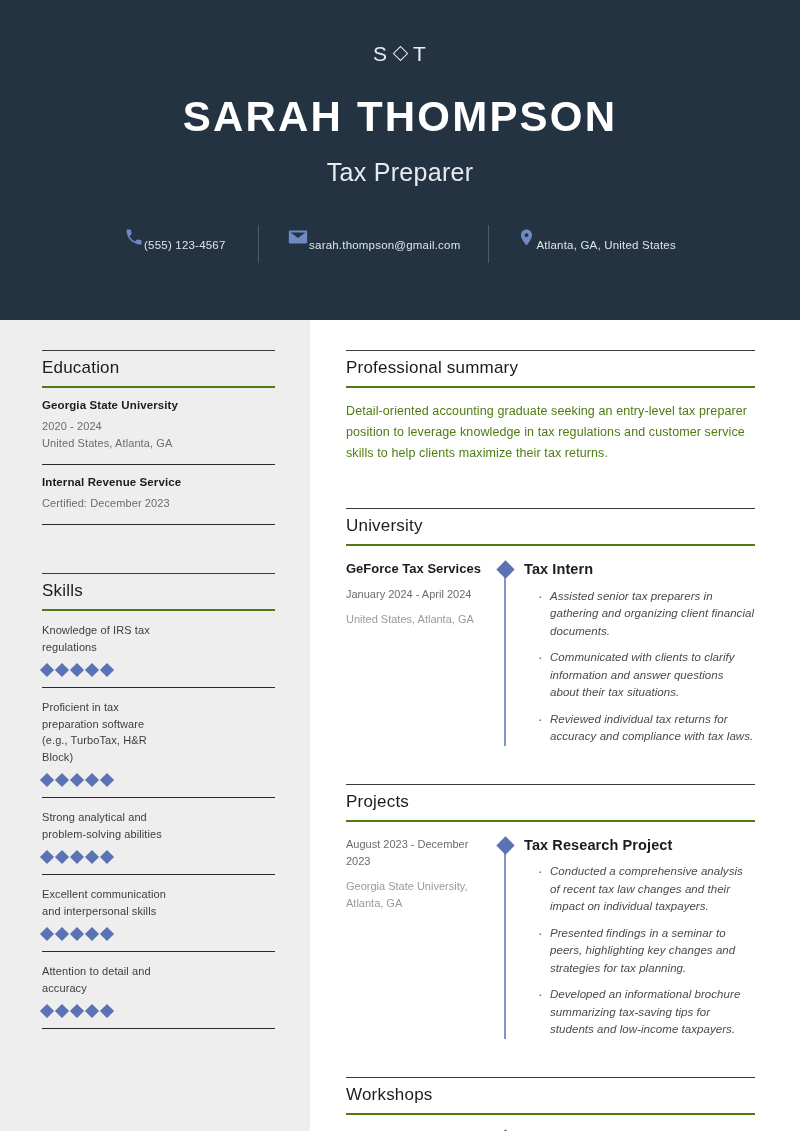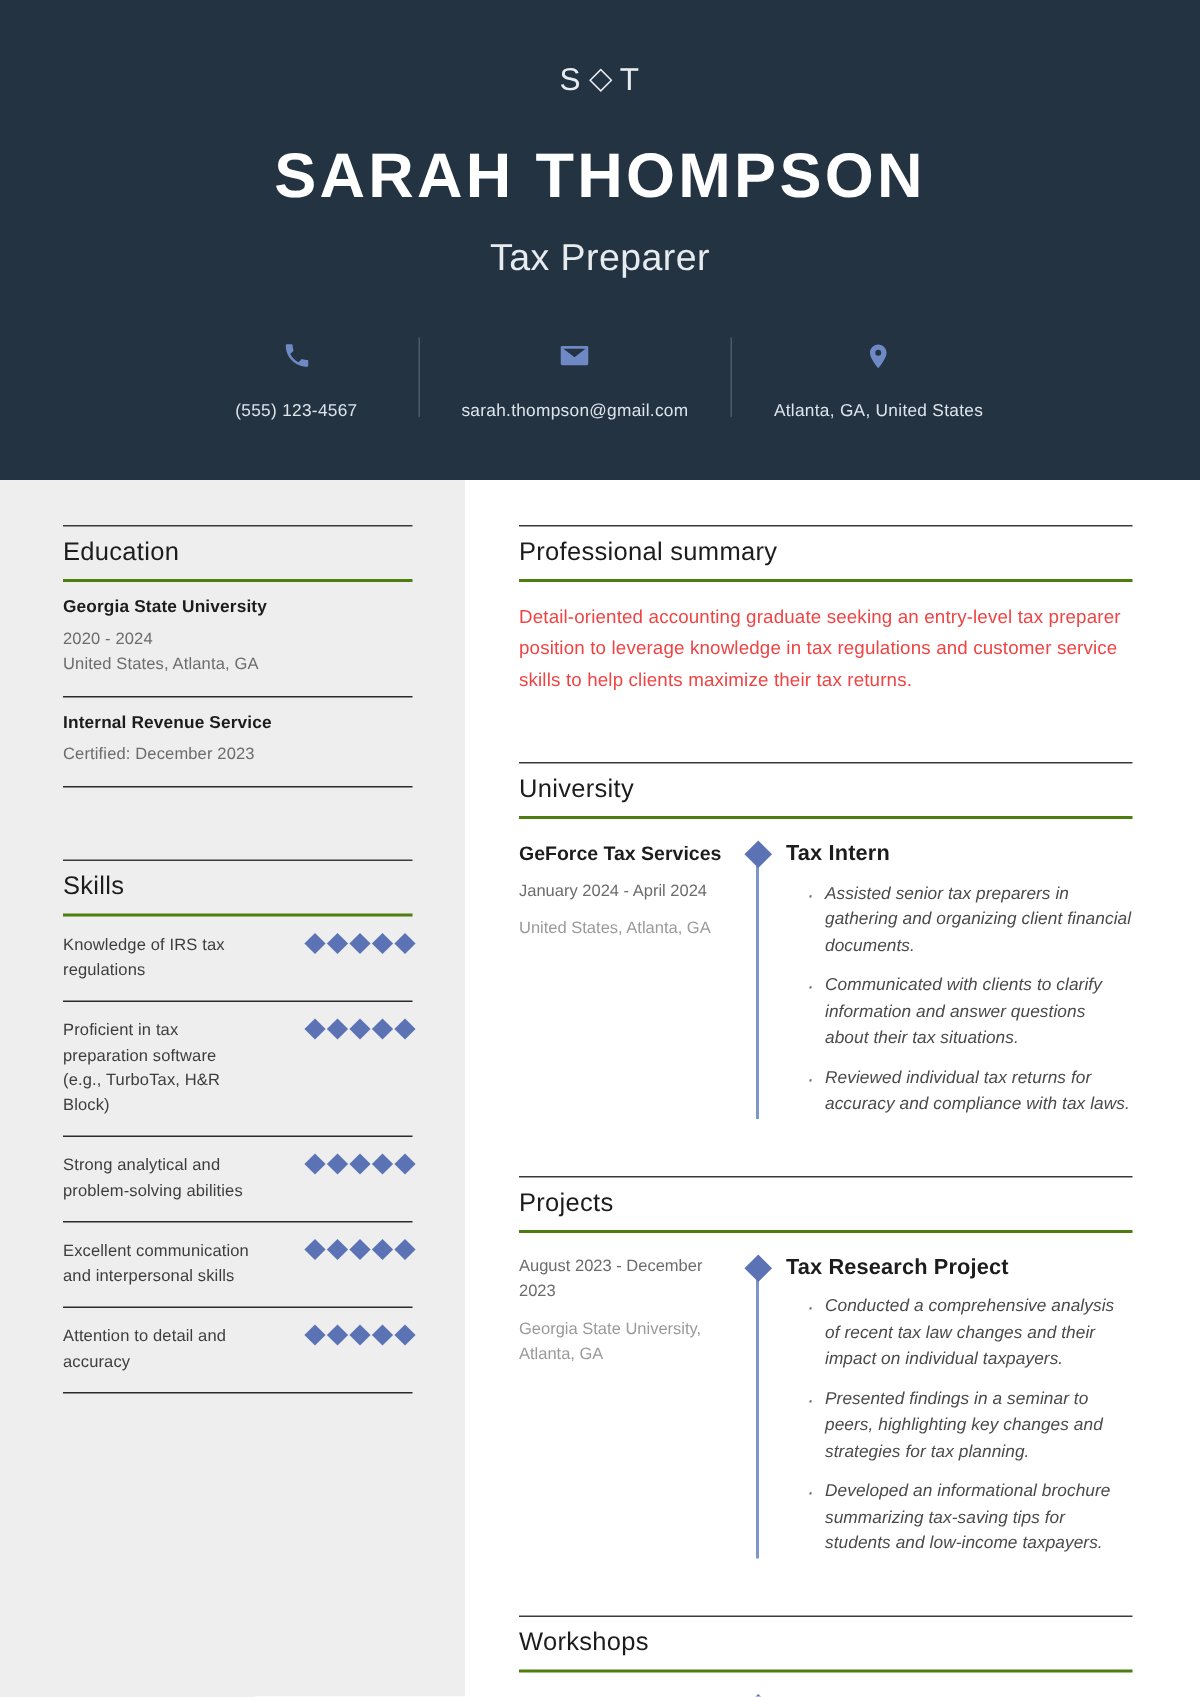--- a/index.html
+++ b/index.html
@@ -77,21 +77,21 @@
 
   .contact-bar {
     margin-top: 36px;
     display: flex;
     align-items: stretch;
     justify-content: center;
   }
 
   .contact-item {
     display: flex;
-    flex-direction: column;
+    flex-direction: row;
     align-items: center;
     padding: 0 22px;
     min-width: 150px;
   }
 
   .contact-icon {
     height: 28px;
     display: flex;
     align-items: center;
     justify-content: center;
@@ -163,24 +163,25 @@
   .edu-line {
     font-size: 11px;
     color: #6c6c6c;
     line-height: 1.55;
     letter-spacing: 0.1px;
   }
 
   .skill-row {
     display: flex;
     align-items: flex-start;
-    justify-content: space-between;
+    justify-content: flex-end;
     gap: 8px;
     padding: 11px 0 12px;
     border-bottom: 1.5px solid #2b2b2b;
+    flex-direction: column;
   }
   .skill-name {
     font-size: 11px;
     color: #3d3d3d;
     line-height: 1.5;
     max-width: 128px;
     letter-spacing: 0.1px;
   }
   .skill-dots {
     display: flex;
@@ -192,21 +193,21 @@
     width: 10px;
     height: 10px;
     transform: rotate(45deg);
     background: #5b73b5;
   }
 
   
   .summary-text {
     font-size: 12.5px;
     line-height: 1.68;
-    color: #ef4444;
+    color: #4d7c0f;
     padding: 13px 0 6px;
     letter-spacing: 0.1px;
   }
 
   .entry {
     display: flex;
     align-items: stretch;
     padding-top: 14px;
   }
 

